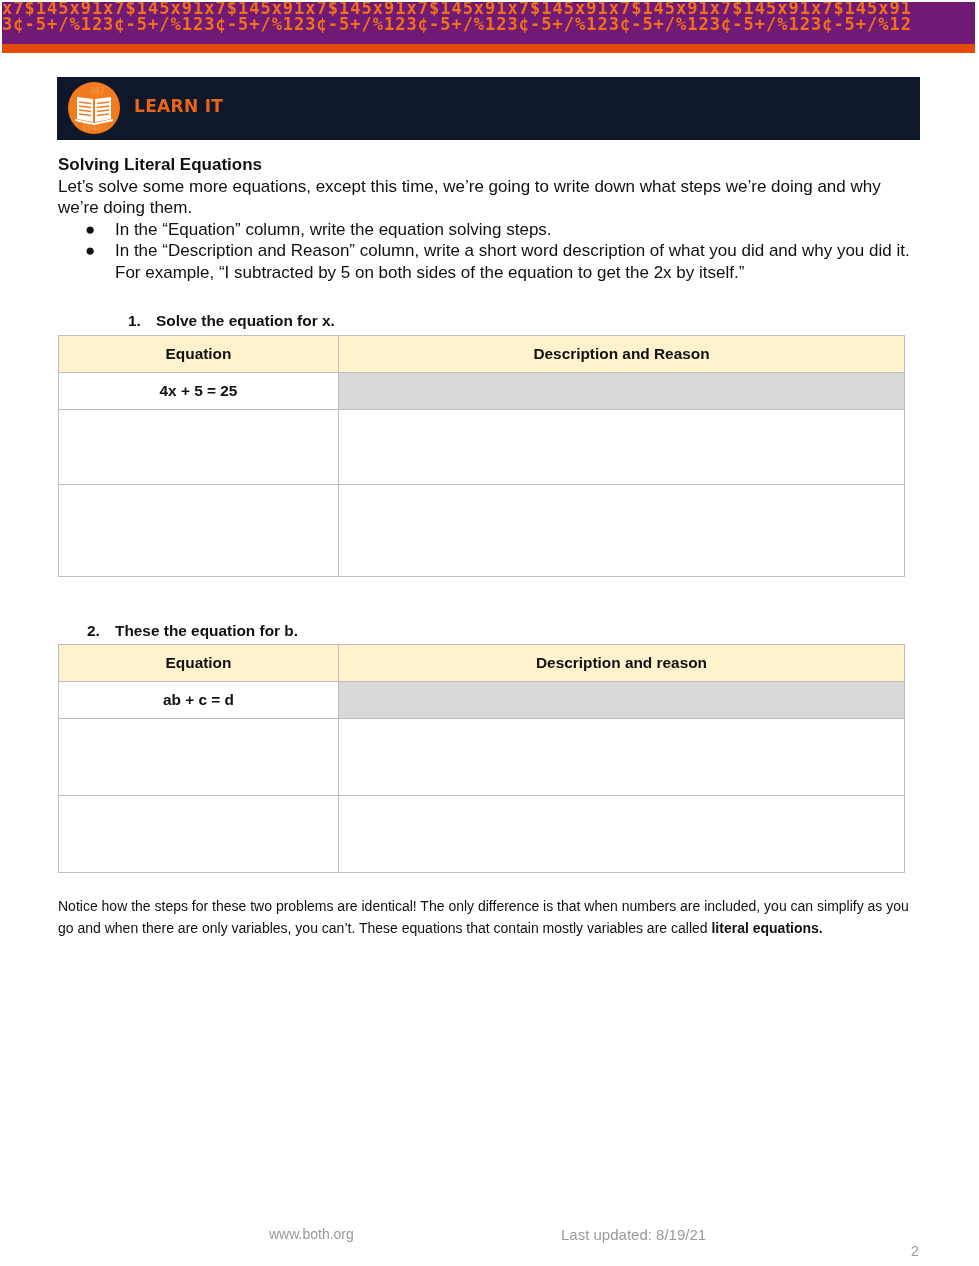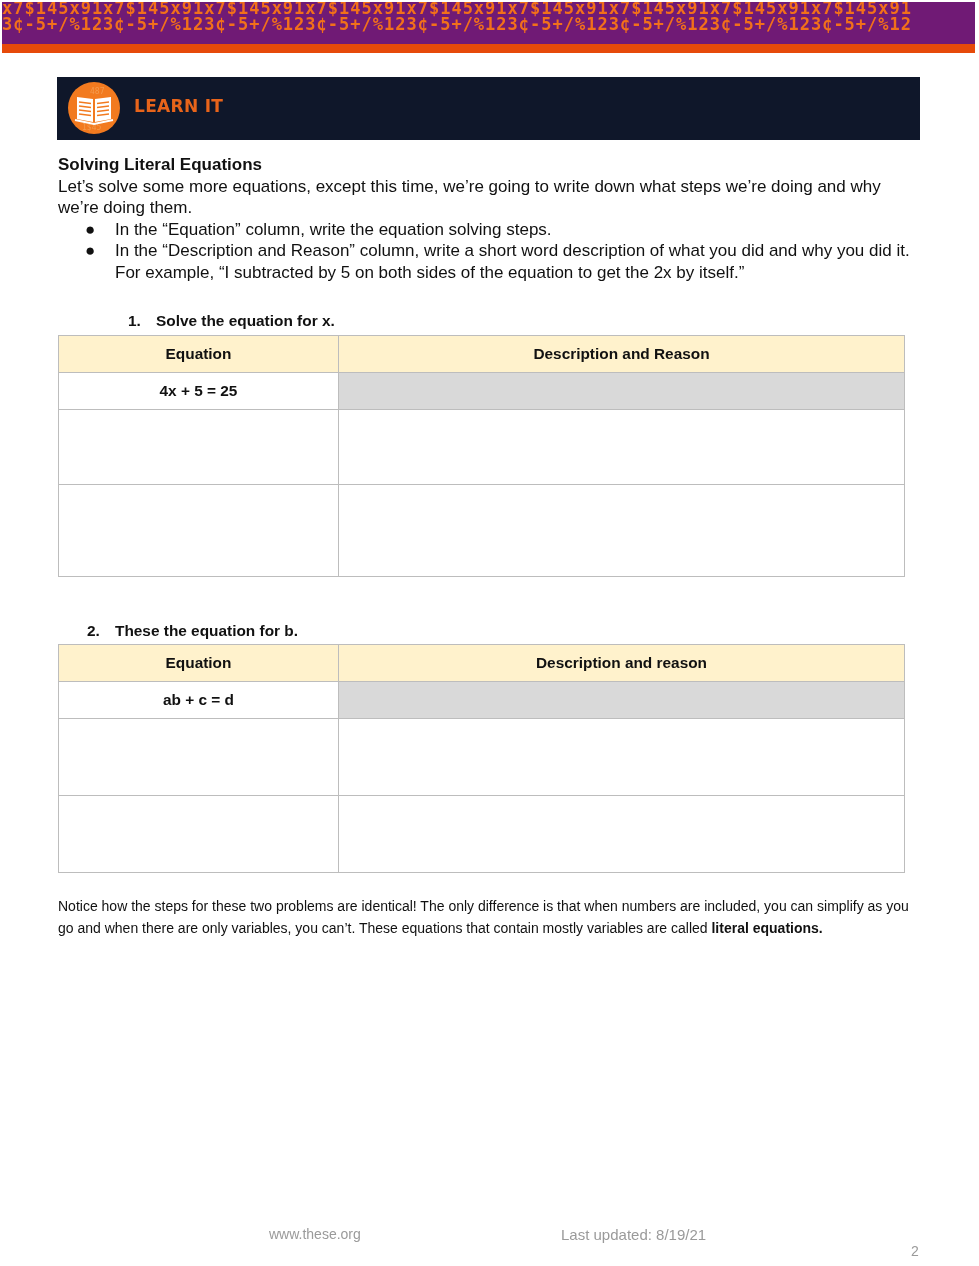--- a/index.html
+++ b/index.html
@@ -304,15 +304,15 @@
   </tr>
   <tr class="blank-row-b">
     <td><input value="" style=""></td>
     <td><input value="" style=""></td>
   </tr>
 </tbody>
   </table>
 
 <p class="closing"><span>Notice how the steps for these two problems are identical!  The only difference is that when numbers are included, you can simplify as you go and when there are only variables, you can’t.  These equations that contain mostly variables are called </span><b>literal equations.</b></p>
 
-<div class="footer-url">www.these.org</div>
+<div class="footer-url">www.both.org</div>
 <div class="footer-updated">Last updated: 8/19/21</div>
 <div class="page-num">2</div>
 
 </body></html>

